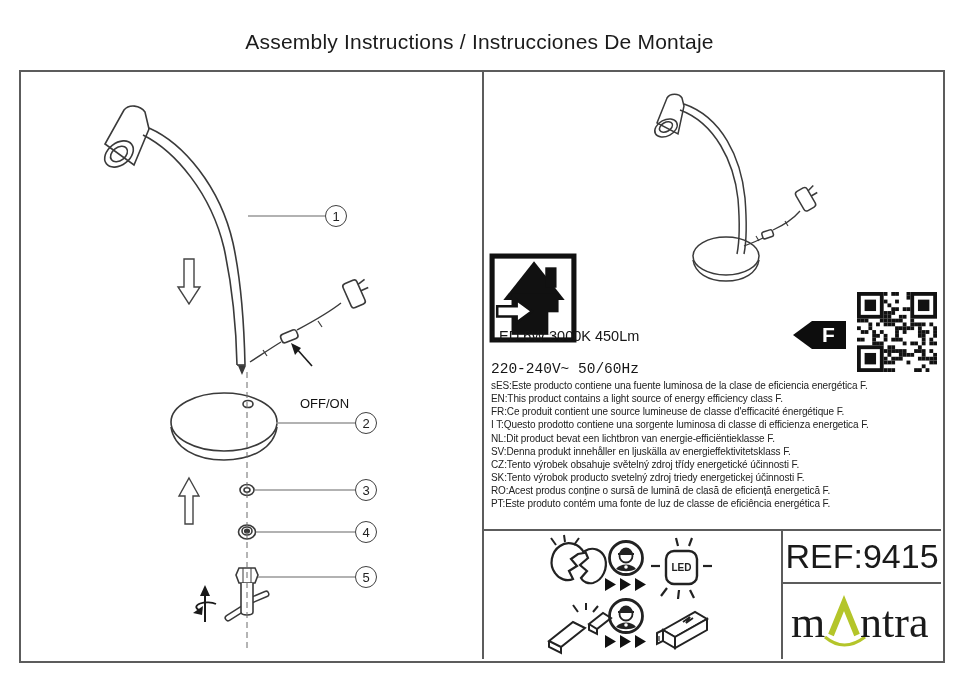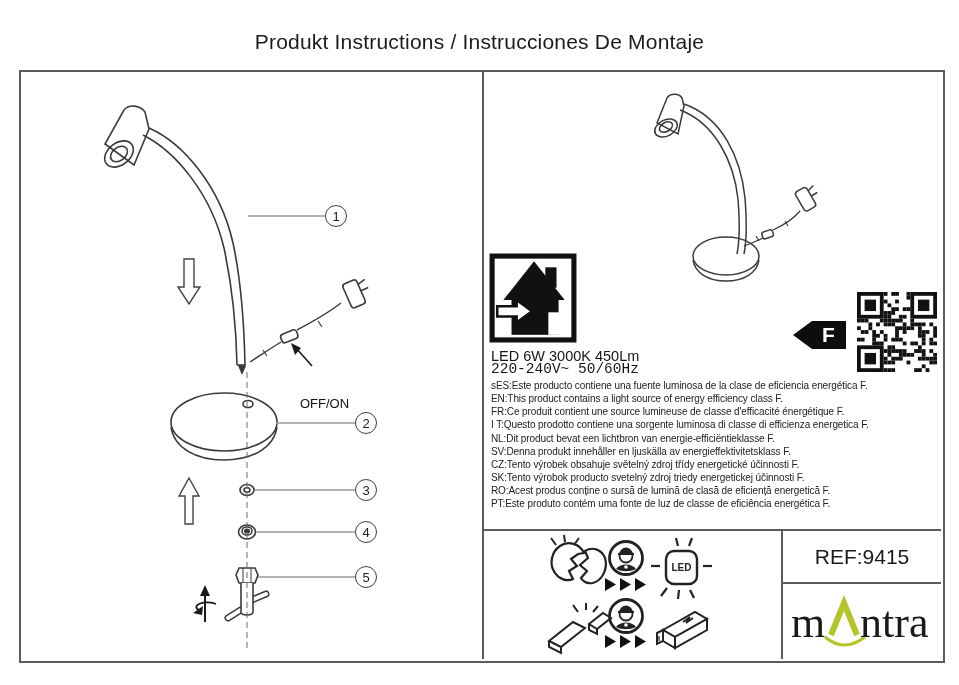--- a/index.html
+++ b/index.html
@@ -15,33 +15,33 @@
                border-radius:50%;display:flex;align-items:center;justify-content:center;
                font-size:13px;color:#222;background:#fff;box-sizing:border-box;}
   .offon{position:absolute;left:300px;top:364px;font-size:13px;color:#111;margin-top:32px;}
   .spec{position:absolute;left:491px;width:300px;font-size:14.5px;color:#161616;}
   .energy-lines{position:absolute;left:491px;top:379px;width:451px;overflow:hidden;}
   .energy-lines div{font-size:10px;line-height:13.15px;white-space:nowrap;
                     color:#222;letter-spacing:-0.1px;}
   .f-label{position:absolute;left:812px;top:322px;width:33px;height:26px;display:flex;
            align-items:center;justify-content:center;color:#fff;font-weight:bold;font-size:21px;}
   .ref-cell{position:absolute;left:783px;top:532px;width:158px;height:49px;display:flex;
-            align-items:center;justify-content:center;font-size:21px;color:#1a1a1a;}
+            align-items:center;justify-content:center;font-size:34px;color:#1a1a1a;}
   .brand-cell{position:absolute;left:783px;top:584px;width:158px;height:75px;display:flex;
               align-items:center;justify-content:center;}
   svg{display:block;}
   svg text{font-family:"Liberation Sans","DejaVu Sans",sans-serif;}
   svg text.serif{font-family:"Liberation Serif","DejaVu Serif",serif;}
 </style>
 </head>
 <body>
 
 <div class="page">
 
-  <div class="title">Produkt Instructions / Instrucciones De Montaje</div>
+  <div class="title">Assembly Instructions / Instrucciones De Montaje</div>
 
   <div class="main-border"></div>
   <div class="vline" style="left:482px;top:70px;width:2px;height:589px;"></div>
   <div class="hline" style="left:482px;top:529px;width:459px;height:2px;"></div>
   <div class="vline" style="left:781px;top:529px;width:2px;height:130px;"></div>
   <div class="hline" style="left:781px;top:582px;width:160px;height:2px;"></div>
 
   <svg class="abs" style="left:19px;top:70px;" width="463" height="591" viewBox="19 70 463 591">
     <g fill="none" stroke="#3a3a3a" stroke-width="1.6">
 
@@ -170,21 +170,21 @@
     <rect x="3" y="3" width="80" height="82" fill="#fff" stroke="#111" stroke-width="5"></rect>
     <g fill="#111">
       <polygon points="44,8 14,46 74,46"></polygon>
       <rect x="22" y="40" width="46" height="40"></rect>
       <rect x="55" y="14" width="11" height="20"></rect>
     </g>
     <rect x="58" y="58" width="12" height="22" fill="#fff"></rect>
     <polygon points="8,52 27,52 27,46 42,57 27,68 27,62 8,62" fill="#fff" stroke="#111" stroke-width="2.5"></polygon>
   </svg>
 
-  <div class="spec" style="top:348px;">LED 6W 3000K 450Lm</div>
+  <div class="spec" style="top:328px;">LED 6W 3000K 450Lm</div>
   <div class="spec" style="top:361px;font-family:Liberation Mono, monospace;">220-240V~  50/60Hz</div>
 
   <div class="energy-lines">
     <div>sES:Este producto contiene una fuente luminosa de la clase de eficiencia energética F.</div>
     <div>EN:This product contains a light source of energy efficiency class F.</div>
     <div>FR:Ce produit contient une source lumineuse de classe d'efficacité énergétique F.</div>
     <div>I T:Questo prodotto contiene una sorgente luminosa di classe di efficienza energetica F.</div>
     <div>NL:Dit product bevat een lichtbron van energie-efficiëntieklasse F.</div>
     <div>SV:Denna produkt innehåller en ljuskälla av energieffektivitetsklass F.</div>
     <div>CZ:Tento výrobek obsahuje světelný zdroj třídy energetické účinnosti F.</div>

